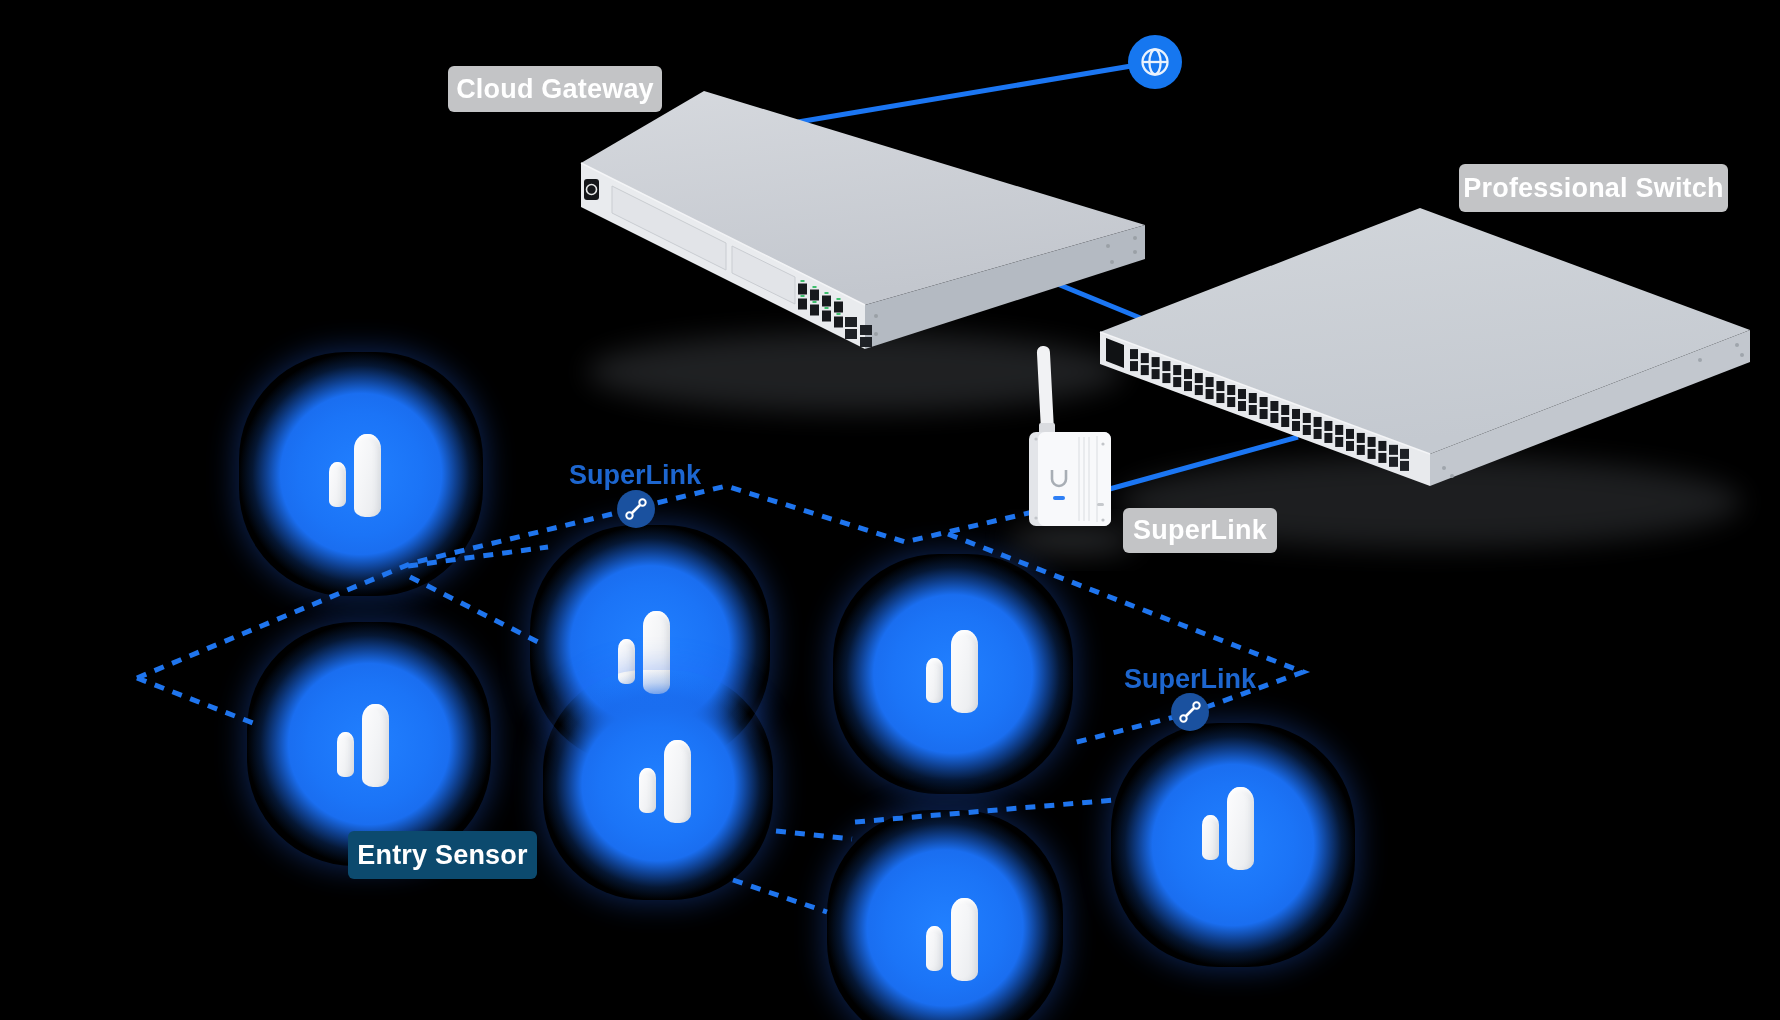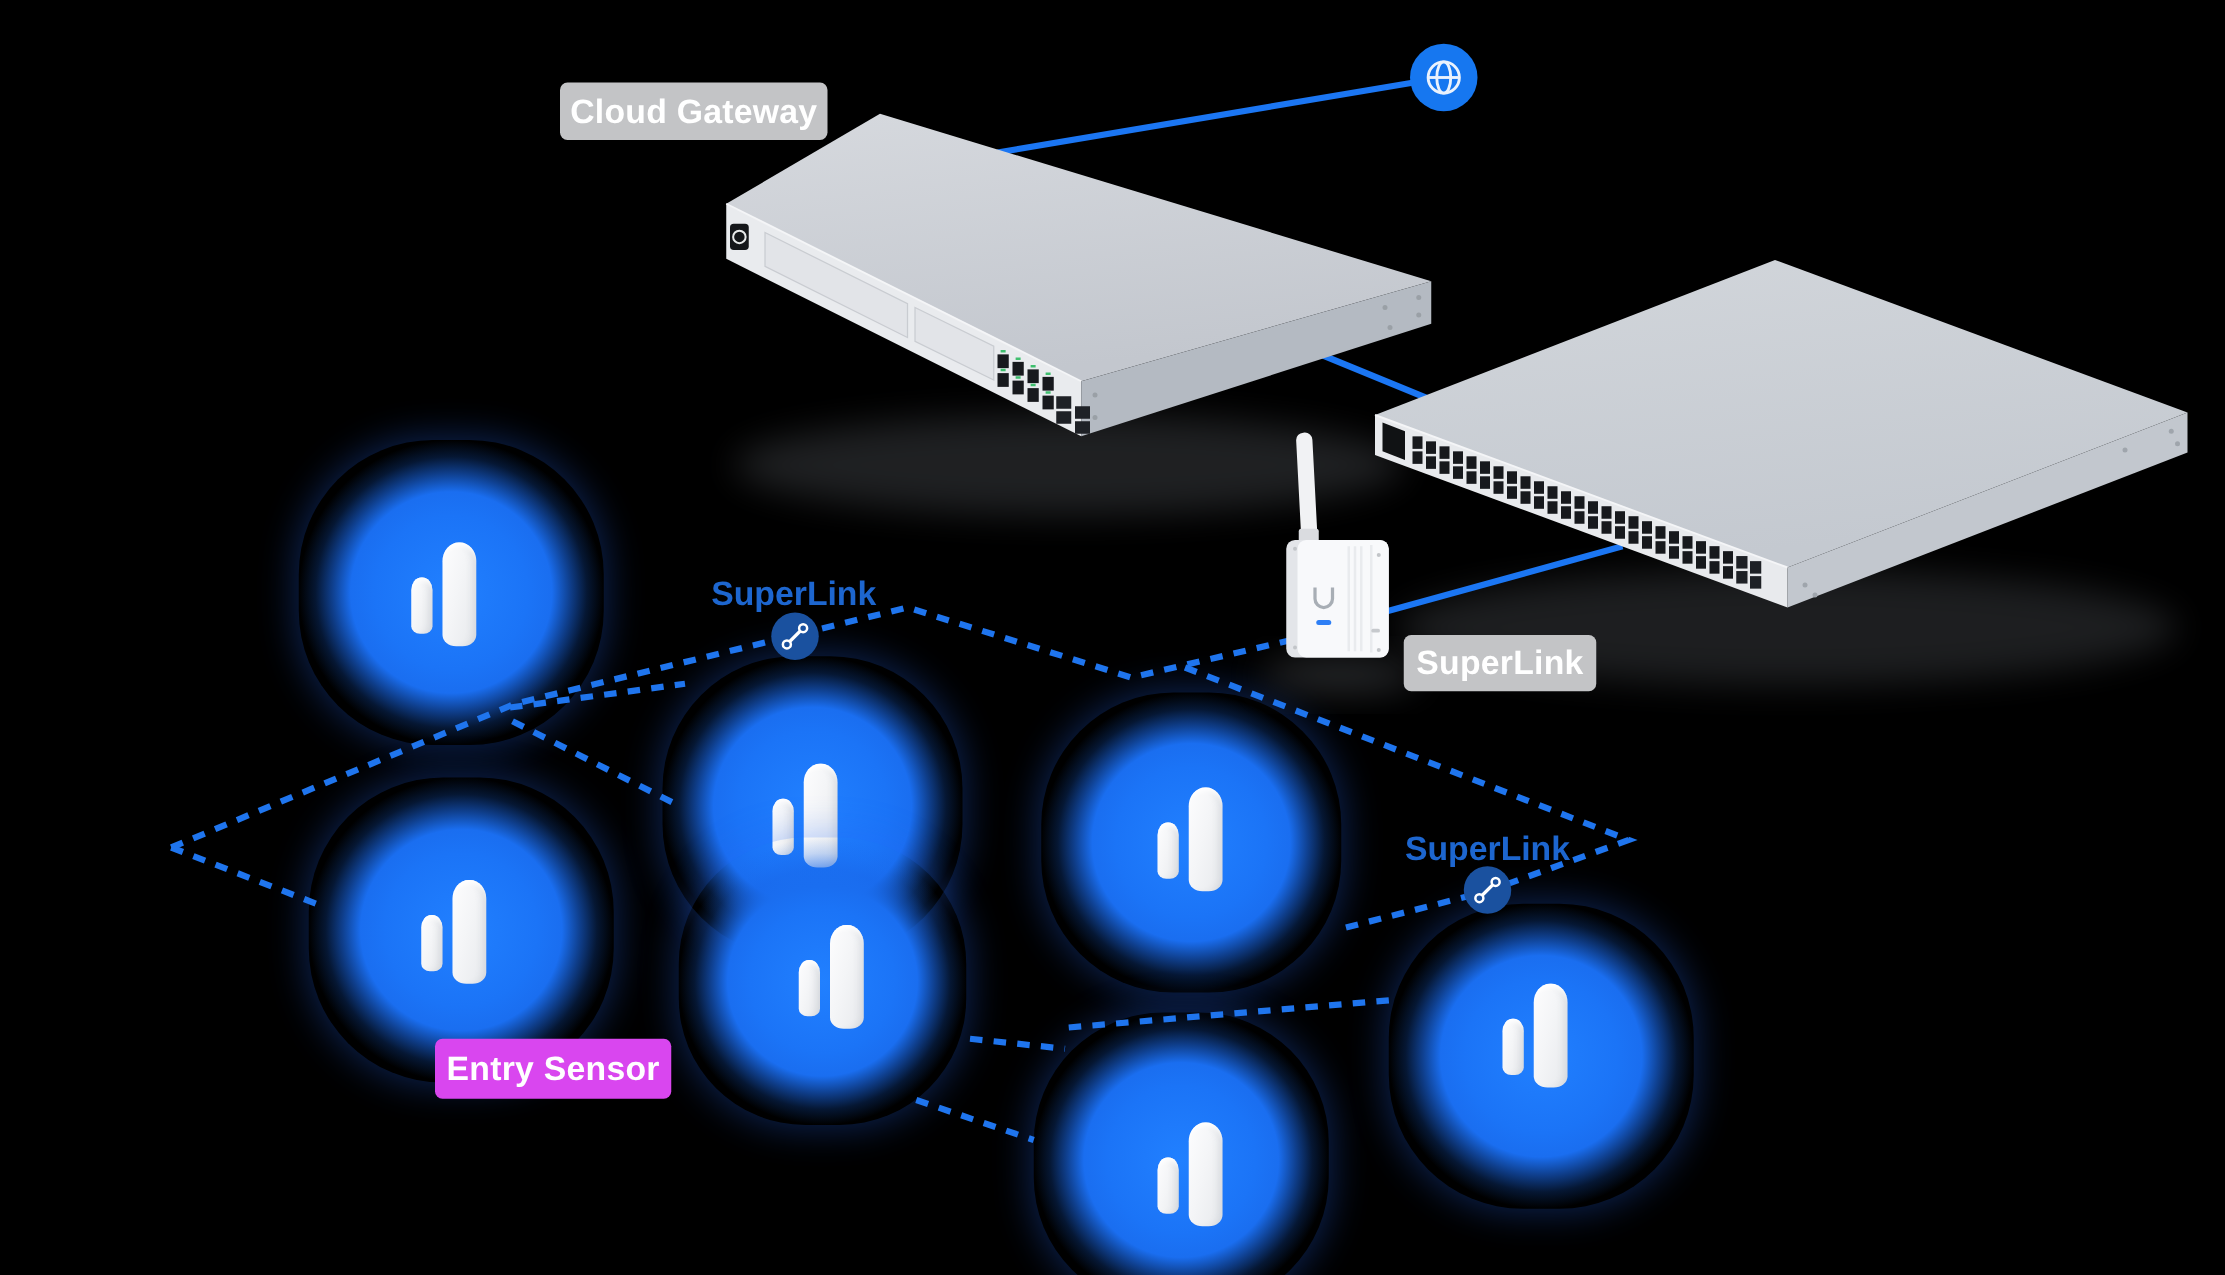--- a/index.html
+++ b/index.html
@@ -12,21 +12,21 @@
   .sensor{position:absolute;width:52px;height:84px;}
   .cyl{position:absolute;background:linear-gradient(104deg,#fdfdfe 0%,#f4f5f7 45%,#e7e9ec 100%);
        box-shadow:inset 0 6px 4px -3px #ffffff, inset -6px 0 7px -4px rgba(60,70,90,.14);}
   .cyl-tall{left:25px;top:0;width:27px;height:83px;
        border-radius:13px 13px 11px 11px / 15px 15px 9px 9px;}
   .cyl-short{left:0;top:28px;width:17px;height:45px;
        border-radius:8px 8px 7px 7px / 10px 10px 6px 6px;}
   .badge{position:absolute;display:flex;align-items:center;justify-content:center;
          border-radius:6px;color:#fff;font-size:27px;font-weight:700;letter-spacing:.2px;}
   .badge-gray{background:#c3c4c6;}
-  .badge-blue{background:#d946ef;}
+  .badge-blue{background:#0c4a6e;}
   .link-label{position:absolute;color:#1d66cf;font-size:27px;font-weight:700;
               text-align:center;width:160px;}
   svg.layer{position:absolute;left:0;top:0;}
 </style>
 </head>
 <body>
 
 <div class="stage">
 
   <div class="blob" style="left:239px;top:352px;width:244px;height:244px;">
@@ -261,18 +261,19 @@
     </g>
     <g>
       <circle cx="1190" cy="712" r="19" fill="#1a519f"></circle>
       <line x1="1184" y1="718" x2="1196" y2="706" stroke="#fff" stroke-width="2.6"></line>
       <circle cx="1183.5" cy="718.5" r="3.2" fill="#1a519f" stroke="#fff" stroke-width="2"></circle>
       <circle cx="1196.5" cy="705.5" r="3.2" fill="#1a519f" stroke="#fff" stroke-width="2"></circle>
     </g>
   </svg>
 
   <div class="badge badge-gray" style="left:448px;top:66px;width:214px;height:46px;">Cloud Gateway</div>
+  <div class="badge badge-gray" style="left:1459px;top:164px;width:269px;height:48px;">Professional Switch</div>
   <div class="badge badge-gray" style="left:1123px;top:508px;width:154px;height:45px;">SuperLink</div>
   <div class="badge badge-blue" style="left:348px;top:831px;width:189px;height:48px;">Entry Sensor</div>
 
   <div class="link-label" style="left:555px;top:460px;">SuperLink</div>
   <div class="link-label" style="left:1110px;top:664px;">SuperLink</div>
 </div>
 
 </body></html>

